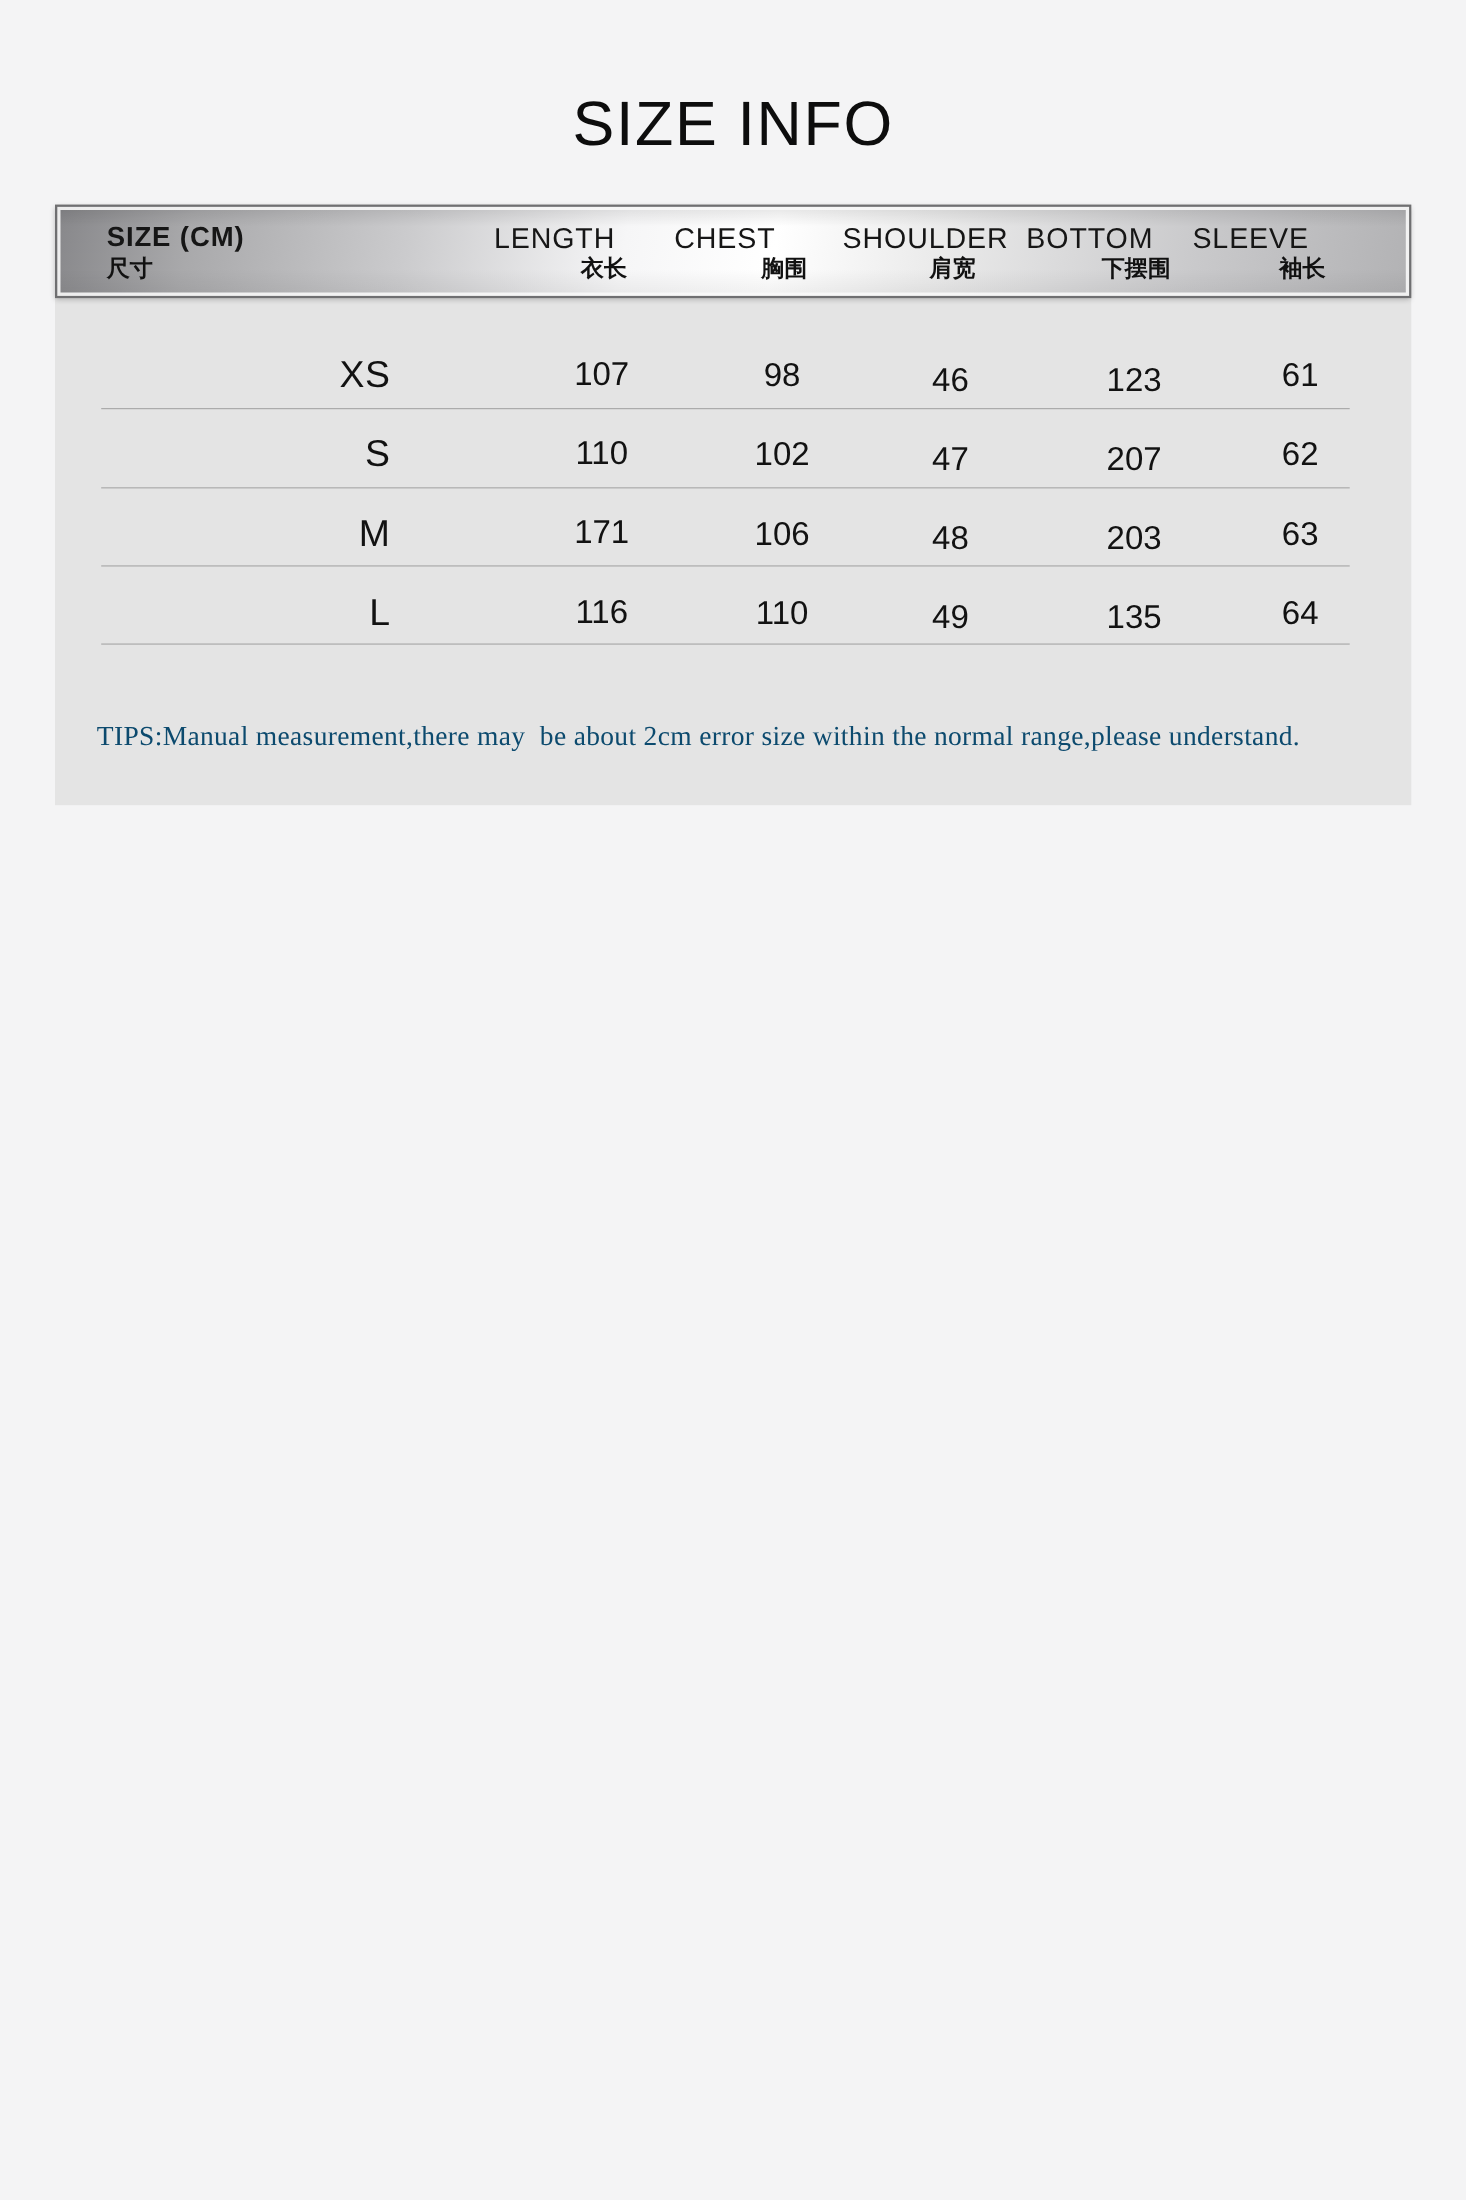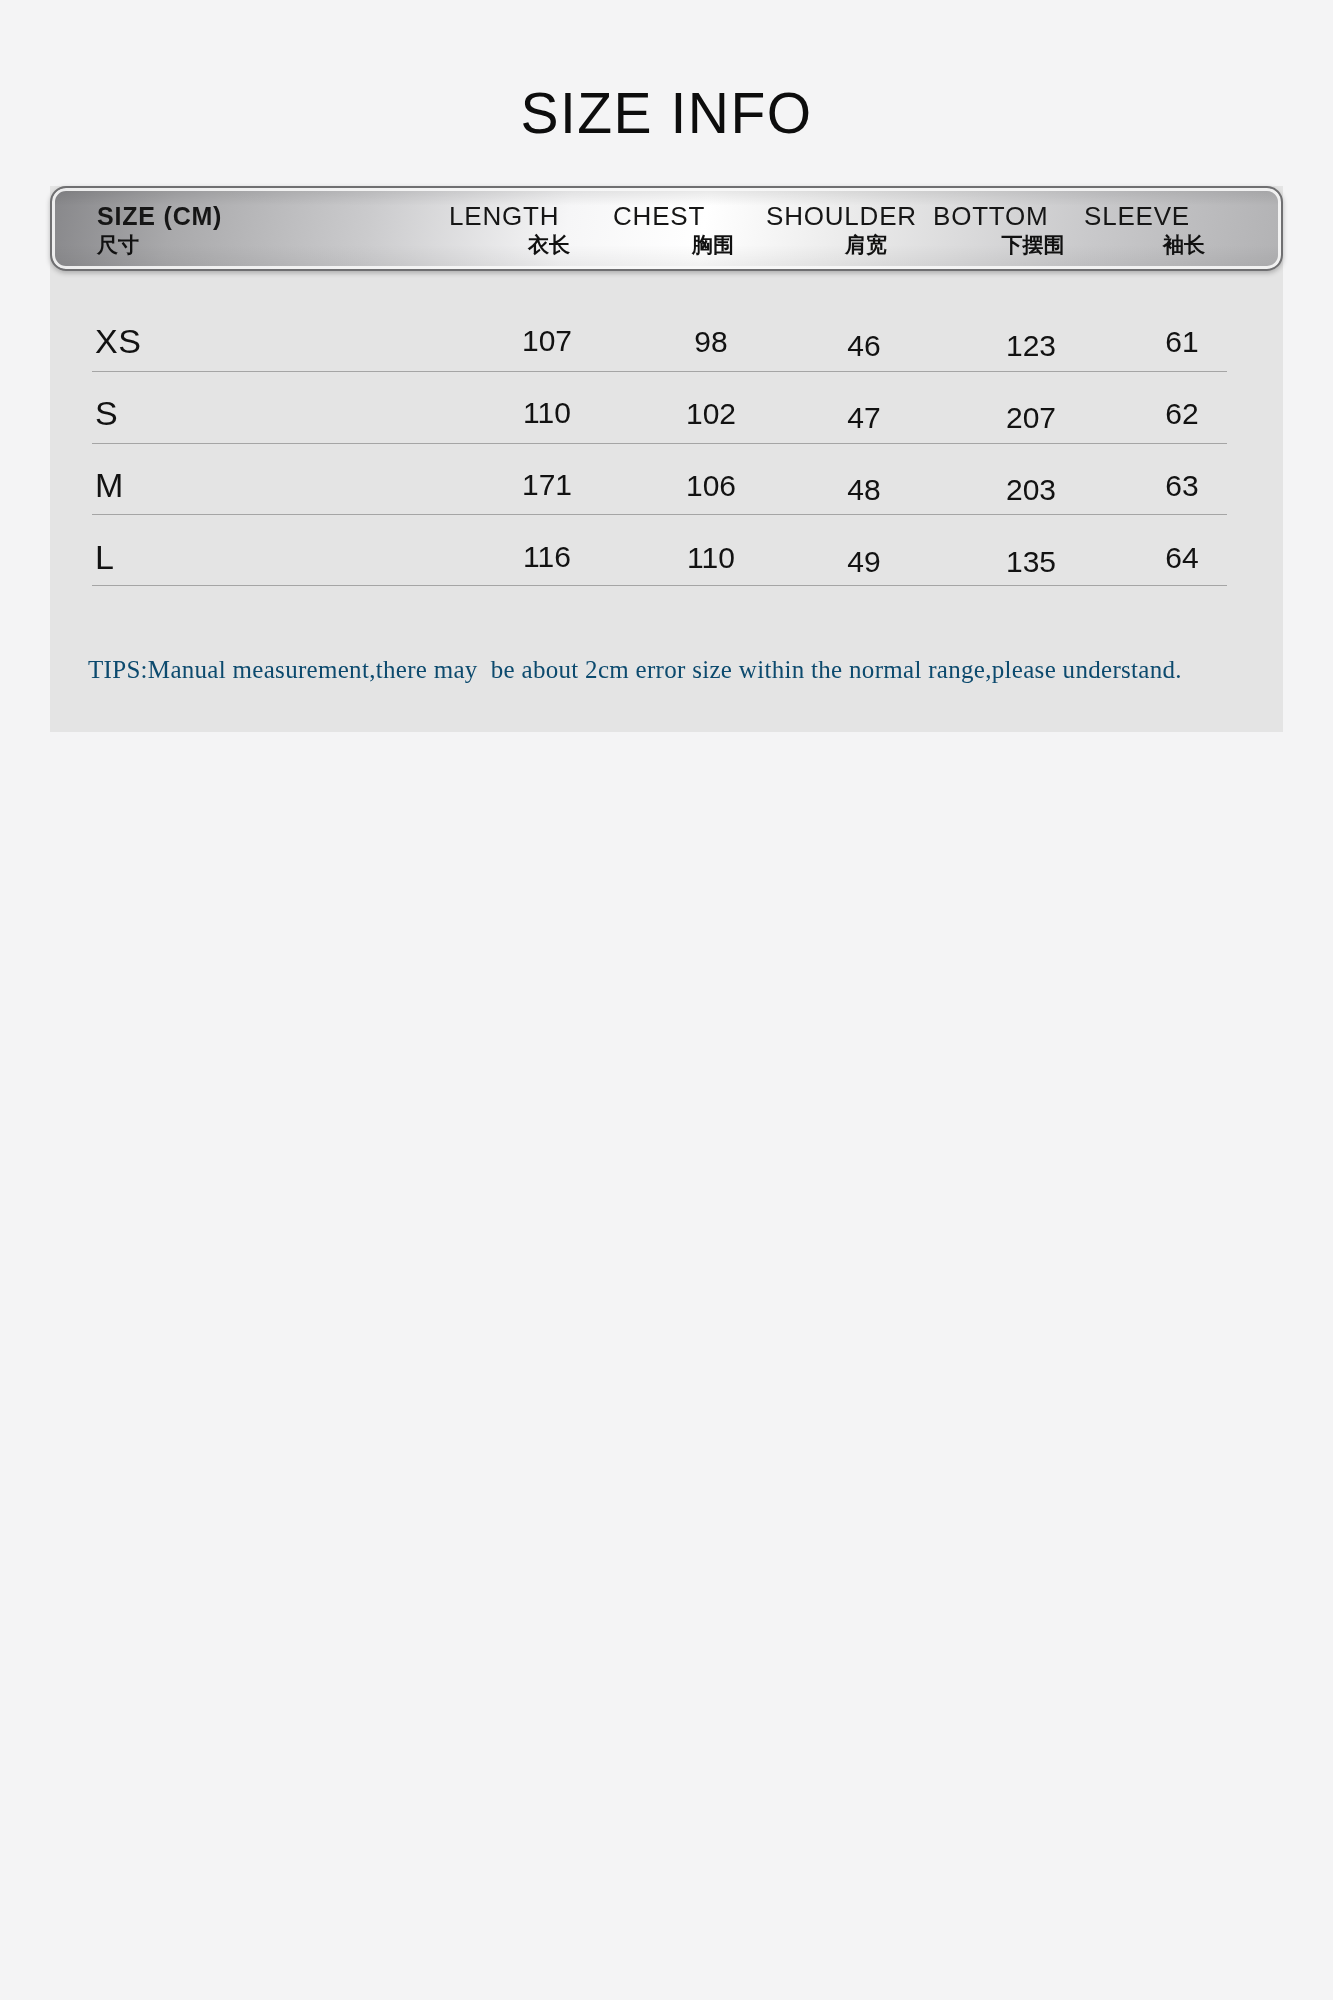--- a/index.html
+++ b/index.html
@@ -23,21 +23,21 @@
   .size-panel {
     position: absolute;
     left: 50px; top: 186px;
     width: 1233px; height: 546px;
     background: #e4e4e4;
   }
   .metal-header {
     position: absolute;
     left: 0; top: 0;
     width: 1233px; height: 85px;
-    border-radius: 16px;
+    border-radius: 0;
     border: 2px solid #6f6f71;
     background:
       linear-gradient(180deg, rgba(0,0,0,0.10) 0%, rgba(255,255,255,0) 22%, rgba(255,255,255,0) 70%, rgba(0,0,0,0.06) 100%),
       linear-gradient(100deg, #87878a 0%, #a9a9ab 10%, #cbcbcd 26%, #f6f6f7 42%, #ffffff 53%, #ececec 64%, #c9c9cb 84%, #b2b2b4 100%);
     box-shadow:
       inset 0 0 0 3px rgba(248,248,248,0.9),
       0 2px 5px rgba(0,0,0,0.25);
   }
   .hcell { position: absolute; top: 0; height: 85px; padding-top: 14px; }
   .hcell .en {
@@ -61,21 +61,21 @@
   .body-row { position: absolute; left: 0; width: 1233px; height: 54px; }
   .row-xs { top: 128px; }
   .row-s  { top: 200px; }
   .row-m  { top: 272px; }
   .row-l  { top: 344px; }
   .bcell {
     position: absolute; top: 0; height: 54px; line-height: 54px;
     text-align: center; font-size: 30px; color: #121212;
   }
   .bcell.size-label {
-    left: 45px; width: 260px; text-align: left;
+    left: 45px; width: 260px; text-align: right;
     font-size: 34px; letter-spacing: 0.5px;
   }
   
   .body-row .col-2 { transform: translateY(1px); }
   .body-row .col-3 { transform: translateY(5px); }
   .body-row .col-4 { transform: translateY(5px); }
   .body-row .col-5 { transform: translateY(1px); }
   .row-sep {
     position: absolute;
     left: 42px; width: 1135px; height: 0;

